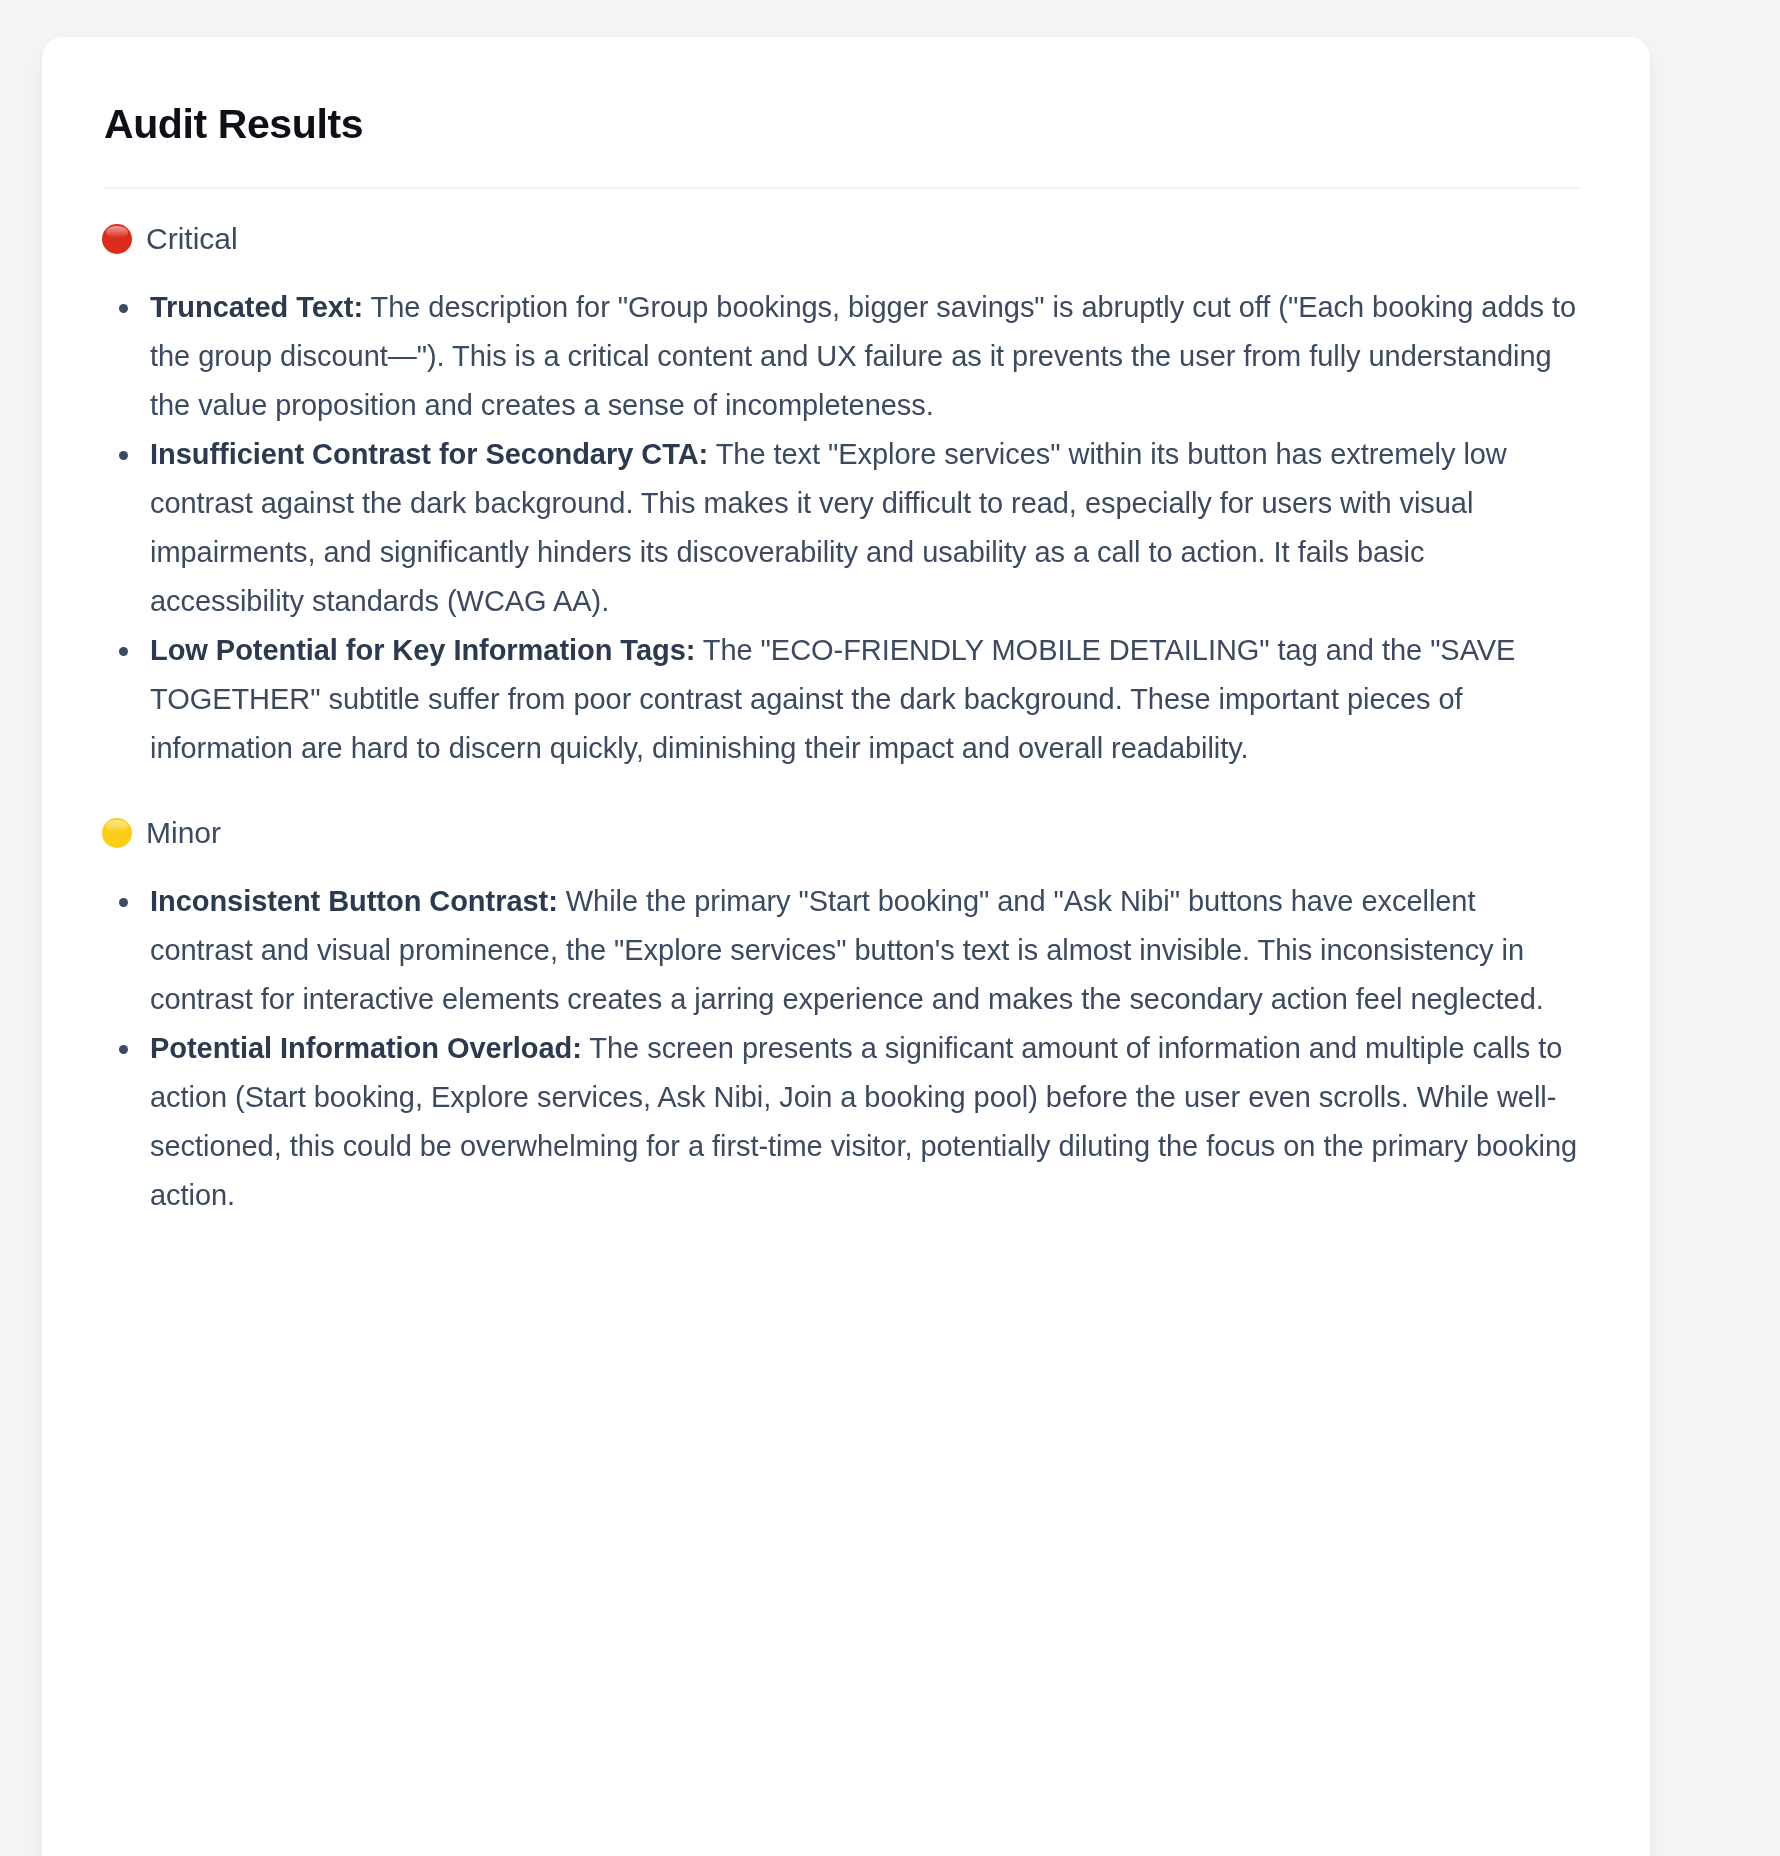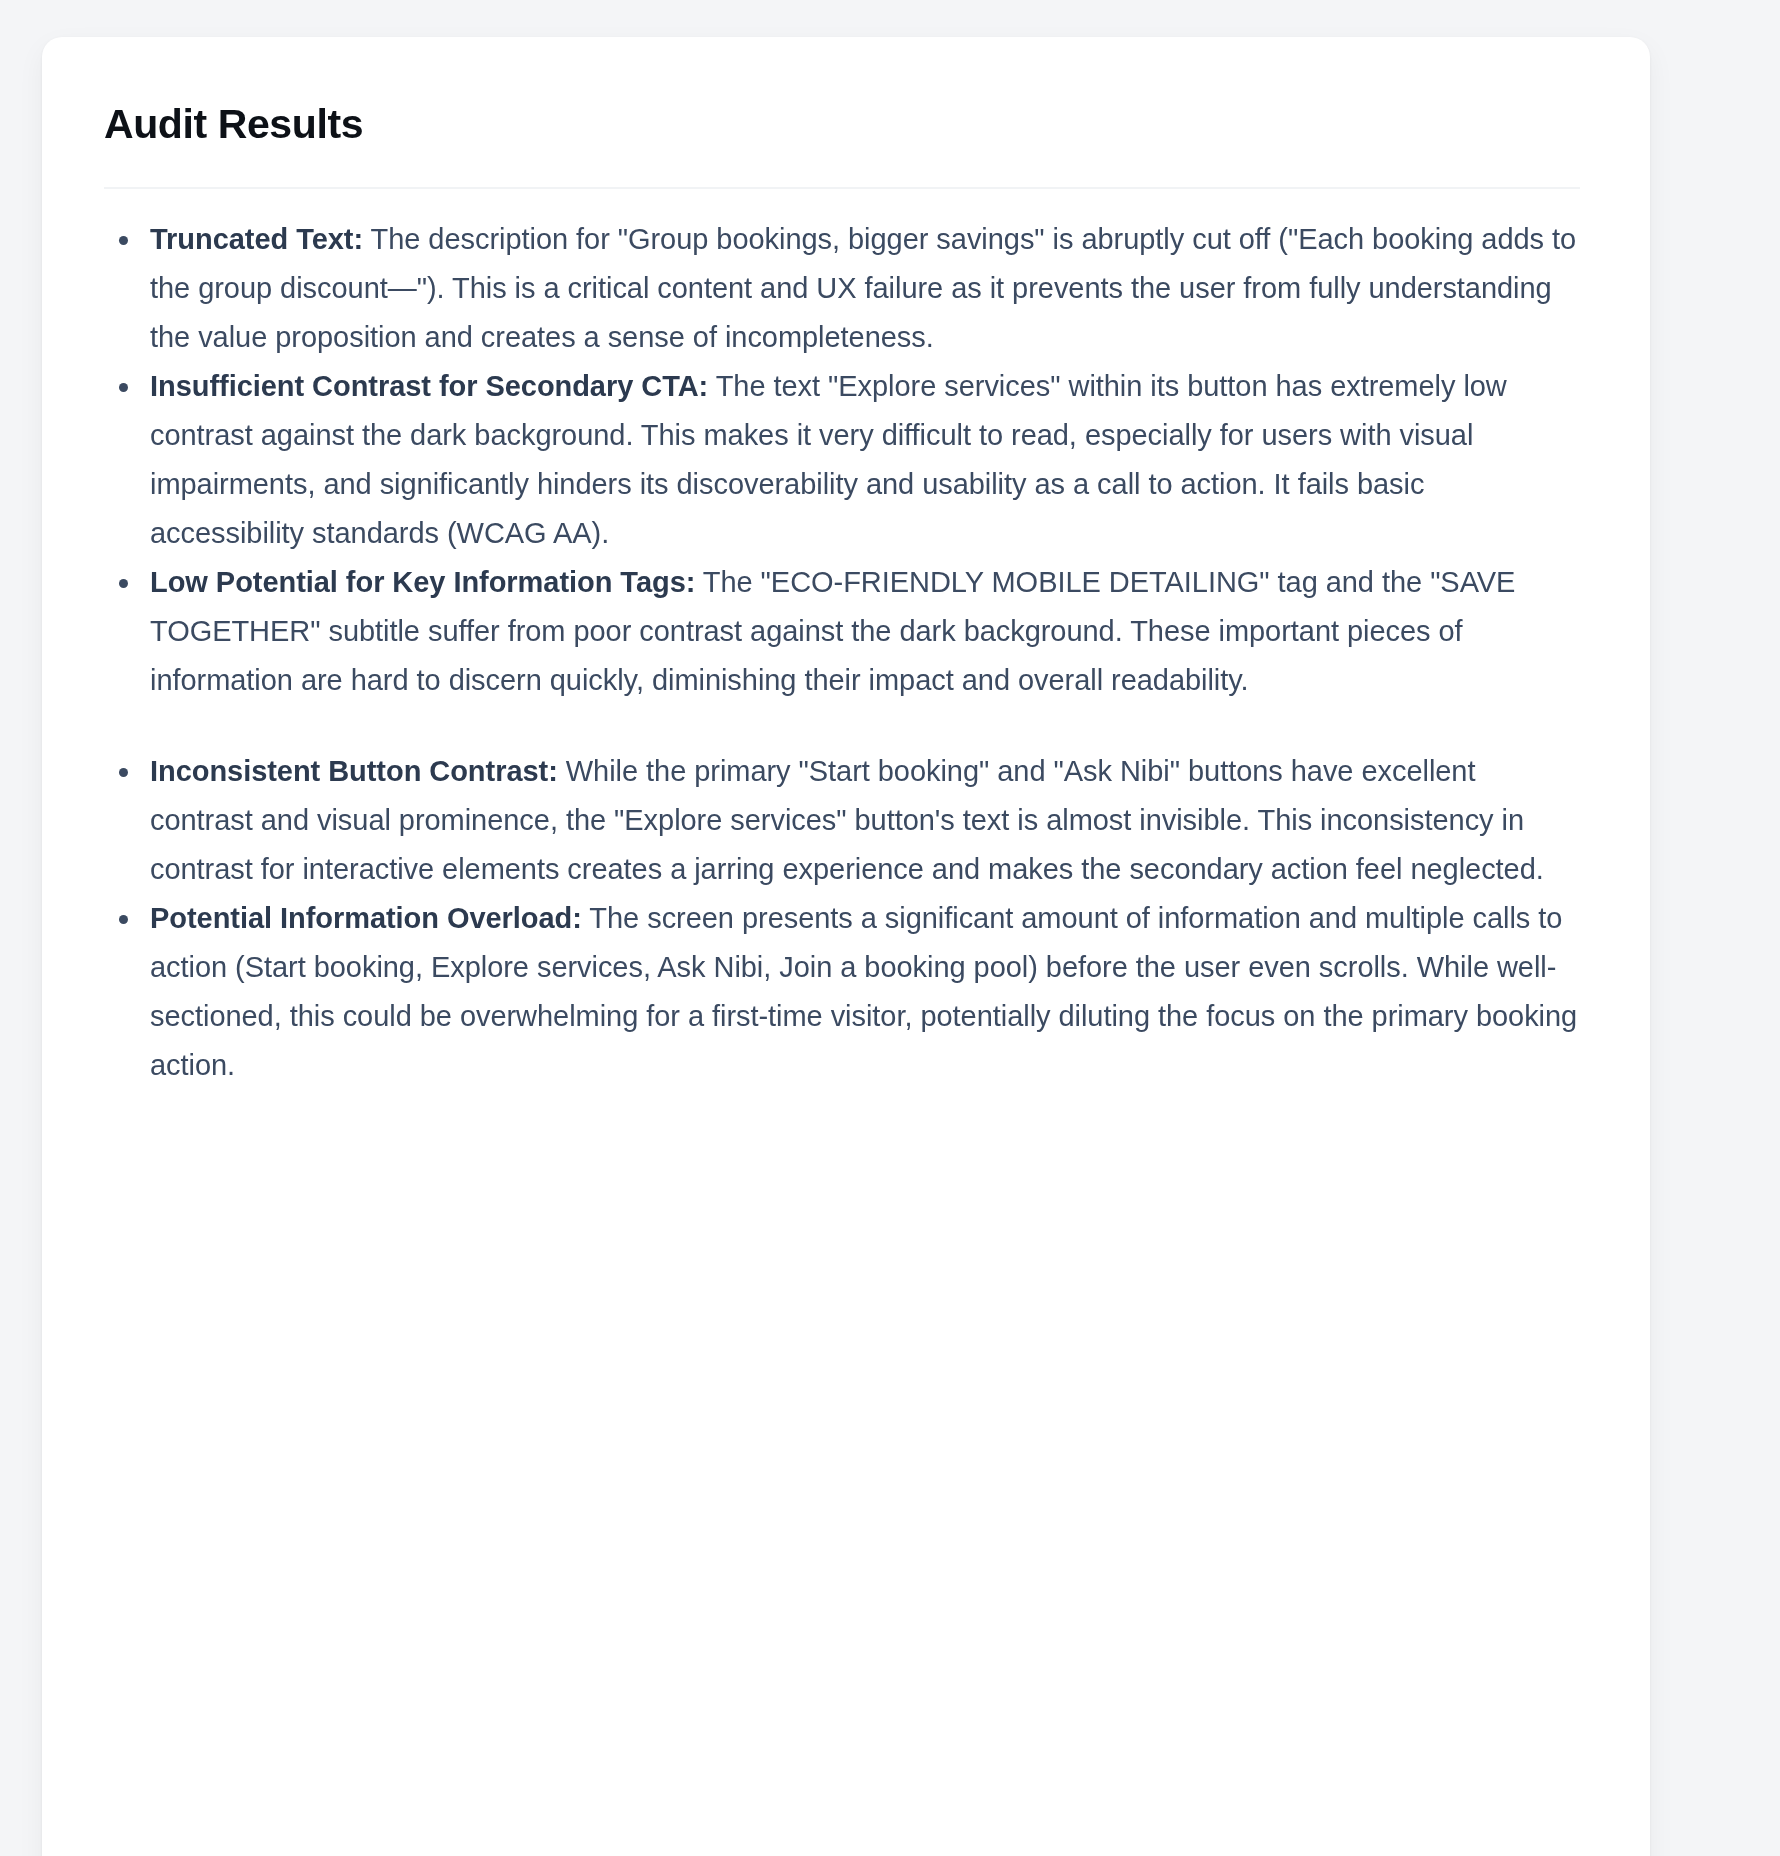--- a/index.html
+++ b/index.html
@@ -134,27 +134,35 @@
 
 <div id="root">
   <div class="audit-card">
 
     <h1 class="card-title">Audit Results</h1>
 
     <hr class="title-divider">
 
     <div id="sections-container">
         <div class="section-block">
+          <div class="severity-heading">
+            <span class="sev-dot critical" style="background: rgb(221, 43, 30);"></span>
+            <span>Critical</span>
+          </div>
           <ul class="issue-list">
             <li class="issue-item"><span class="issue-term">Truncated Text:</span><span class="issue-body"> The description for "Group bookings, bigger savings" is abruptly cut off ("Each booking adds to the group discount—"). This is a critical content and UX failure as it prevents the user from fully understanding the value proposition and creates a sense of incompleteness.</span></li>
             <li class="issue-item"><span class="issue-term">Insufficient Contrast for Secondary CTA:</span><span class="issue-body"> The text "Explore services" within its button has extremely low contrast against the dark background. This makes it very difficult to read, especially for users with visual impairments, and significantly hinders its discoverability and usability as a call to action. It fails basic accessibility standards (WCAG AA).</span></li>
             <li class="issue-item"><span class="issue-term">Low Potential for Key Information Tags:</span><span class="issue-body"> The "ECO-FRIENDLY MOBILE DETAILING" tag and the "SAVE TOGETHER" subtitle suffer from poor contrast against the dark background. These important pieces of information are hard to discern quickly, diminishing their impact and overall readability.</span></li>
           </ul>
         </div>
         <div class="section-block">
+          <div class="severity-heading">
+            <span class="sev-dot minor" style="background: rgb(252, 206, 24);"></span>
+            <span>Minor</span>
+          </div>
           <ul class="issue-list">
             <li class="issue-item"><span class="issue-term">Inconsistent Button Contrast:</span><span class="issue-body"> While the primary "Start booking" and "Ask Nibi" buttons have excellent contrast and visual prominence, the "Explore services" button's text is almost invisible. This inconsistency in contrast for interactive elements creates a jarring experience and makes the secondary action feel neglected.</span></li>
             <li class="issue-item"><span class="issue-term">Potential Information Overload:</span><span class="issue-body"> The screen presents a significant amount of information and multiple calls to action (Start booking, Explore services, Ask Nibi, Join a booking pool) before the user even scrolls. While well-sectioned, this could be overwhelming for a first-time visitor, potentially diluting the focus on the primary booking action.</span></li>
           </ul>
         </div>
       </div>
 
   </div>
 </div>
 

